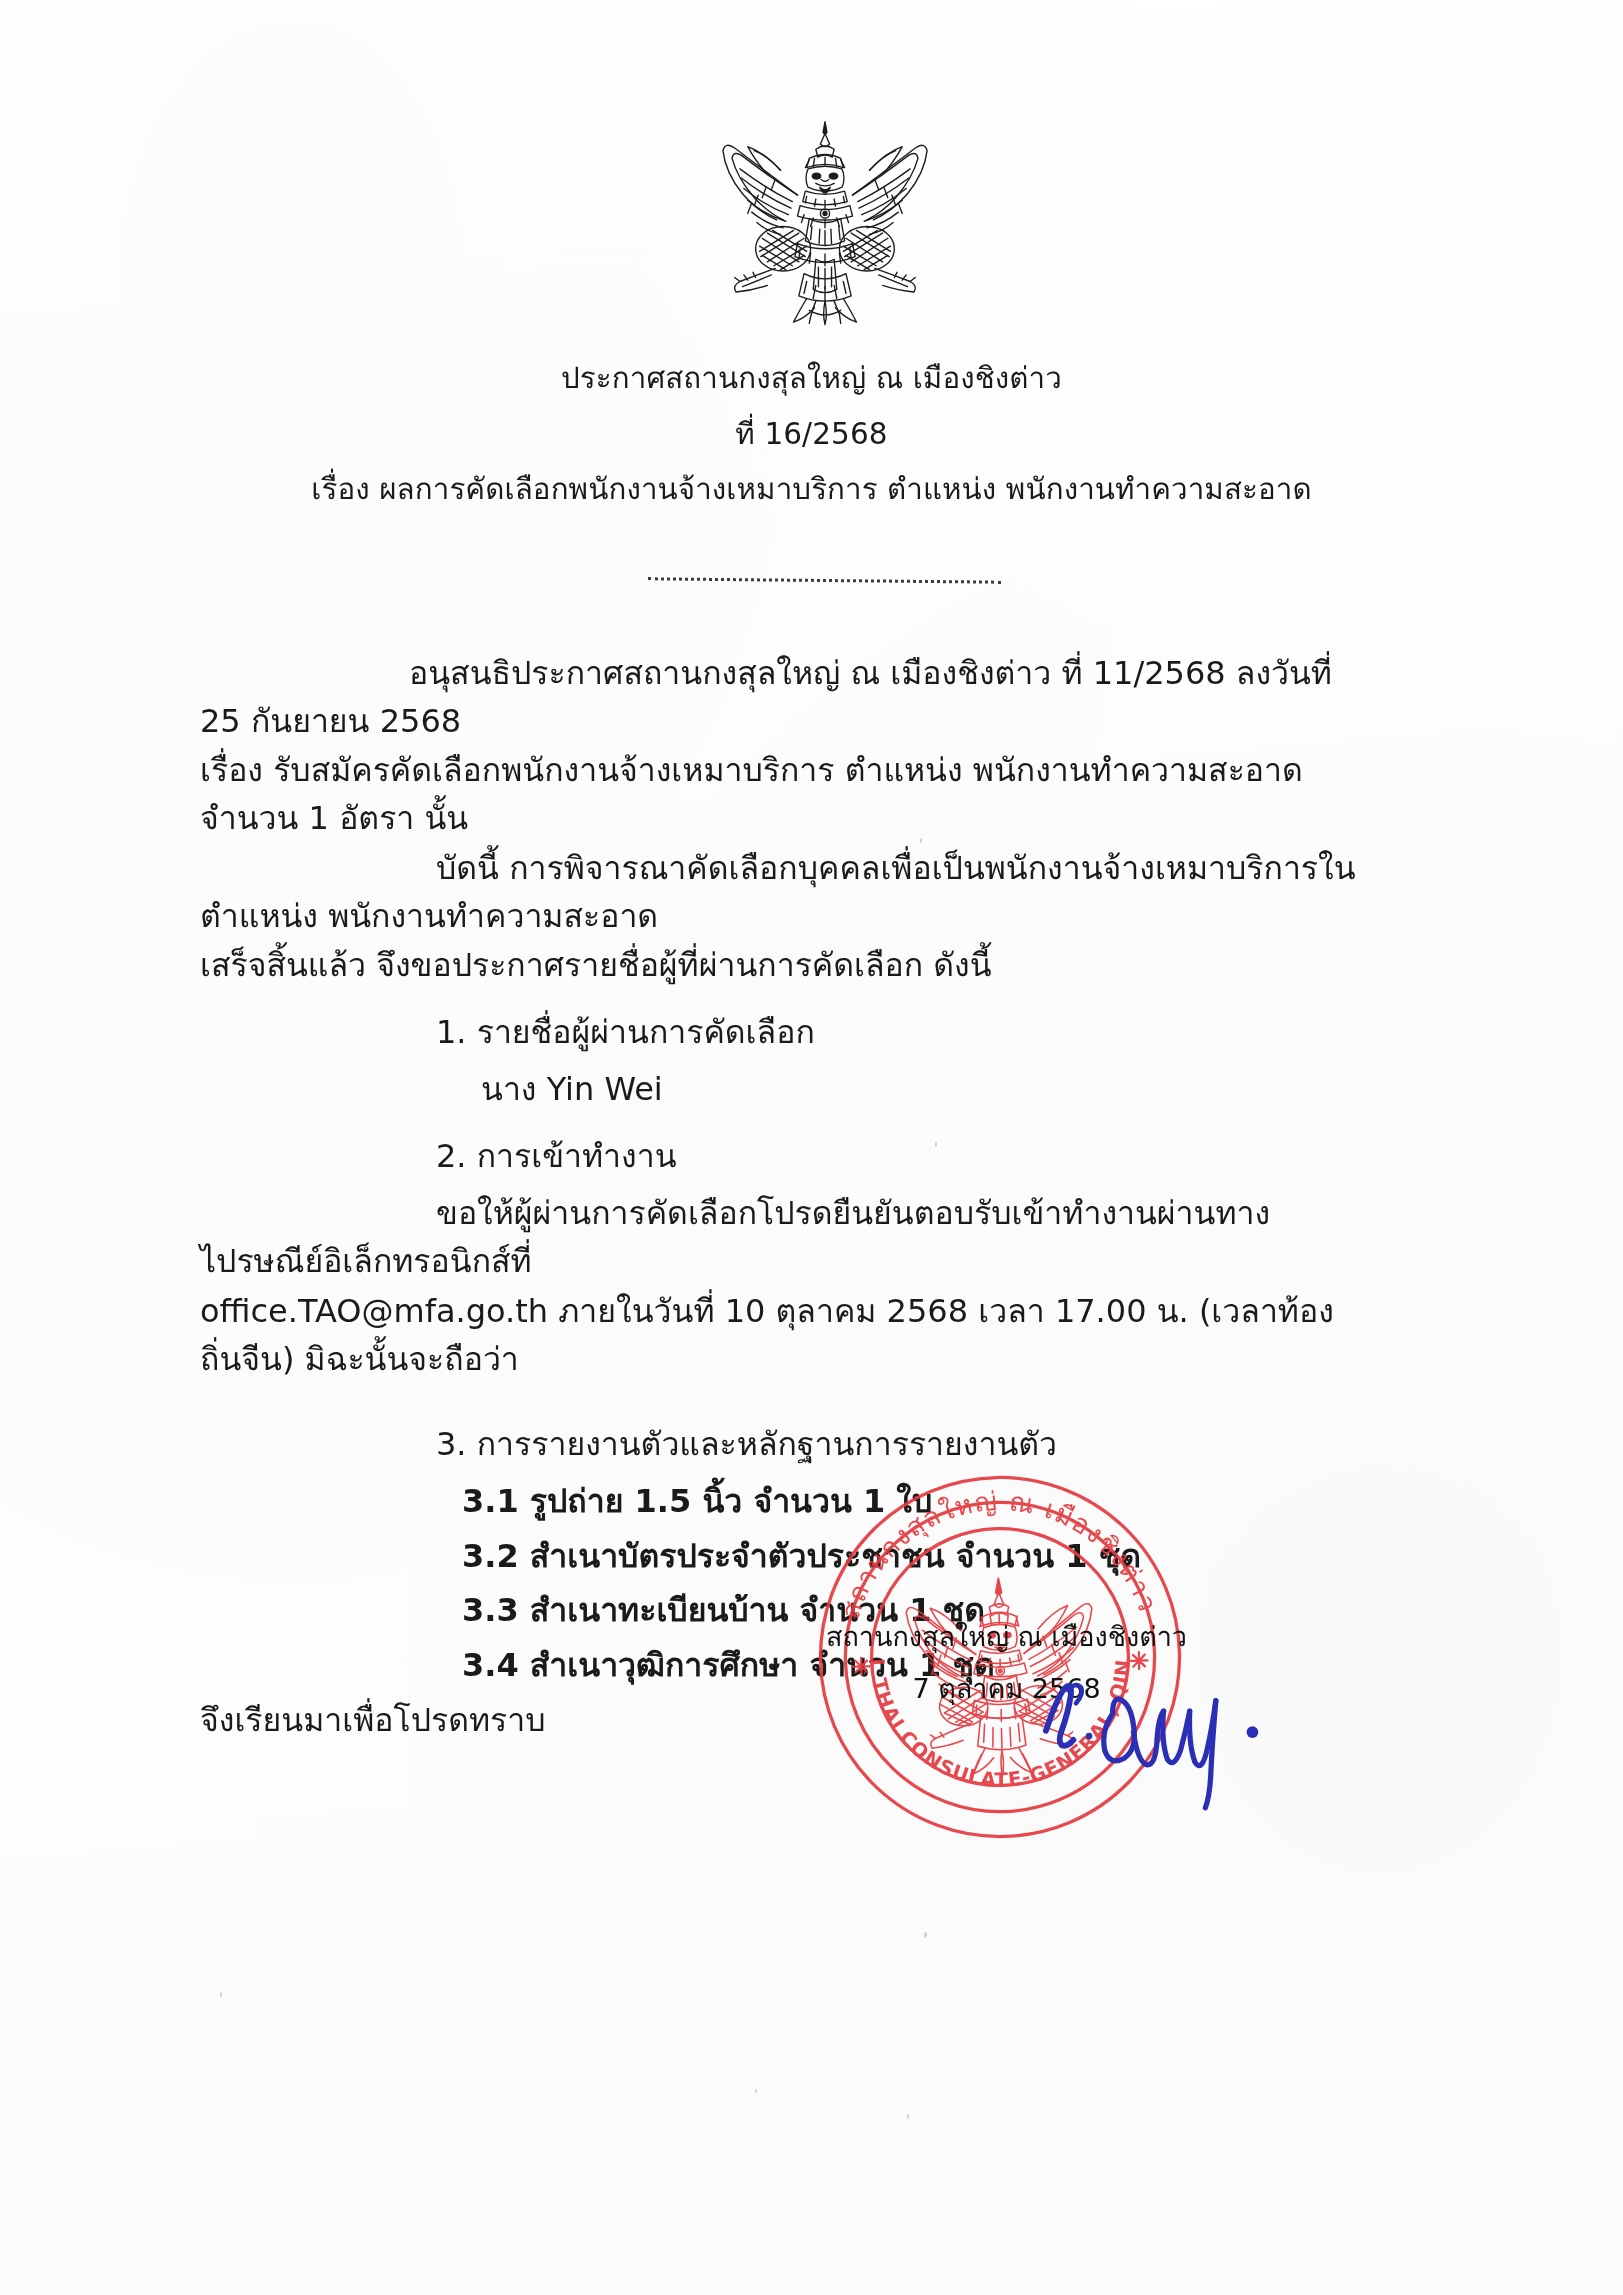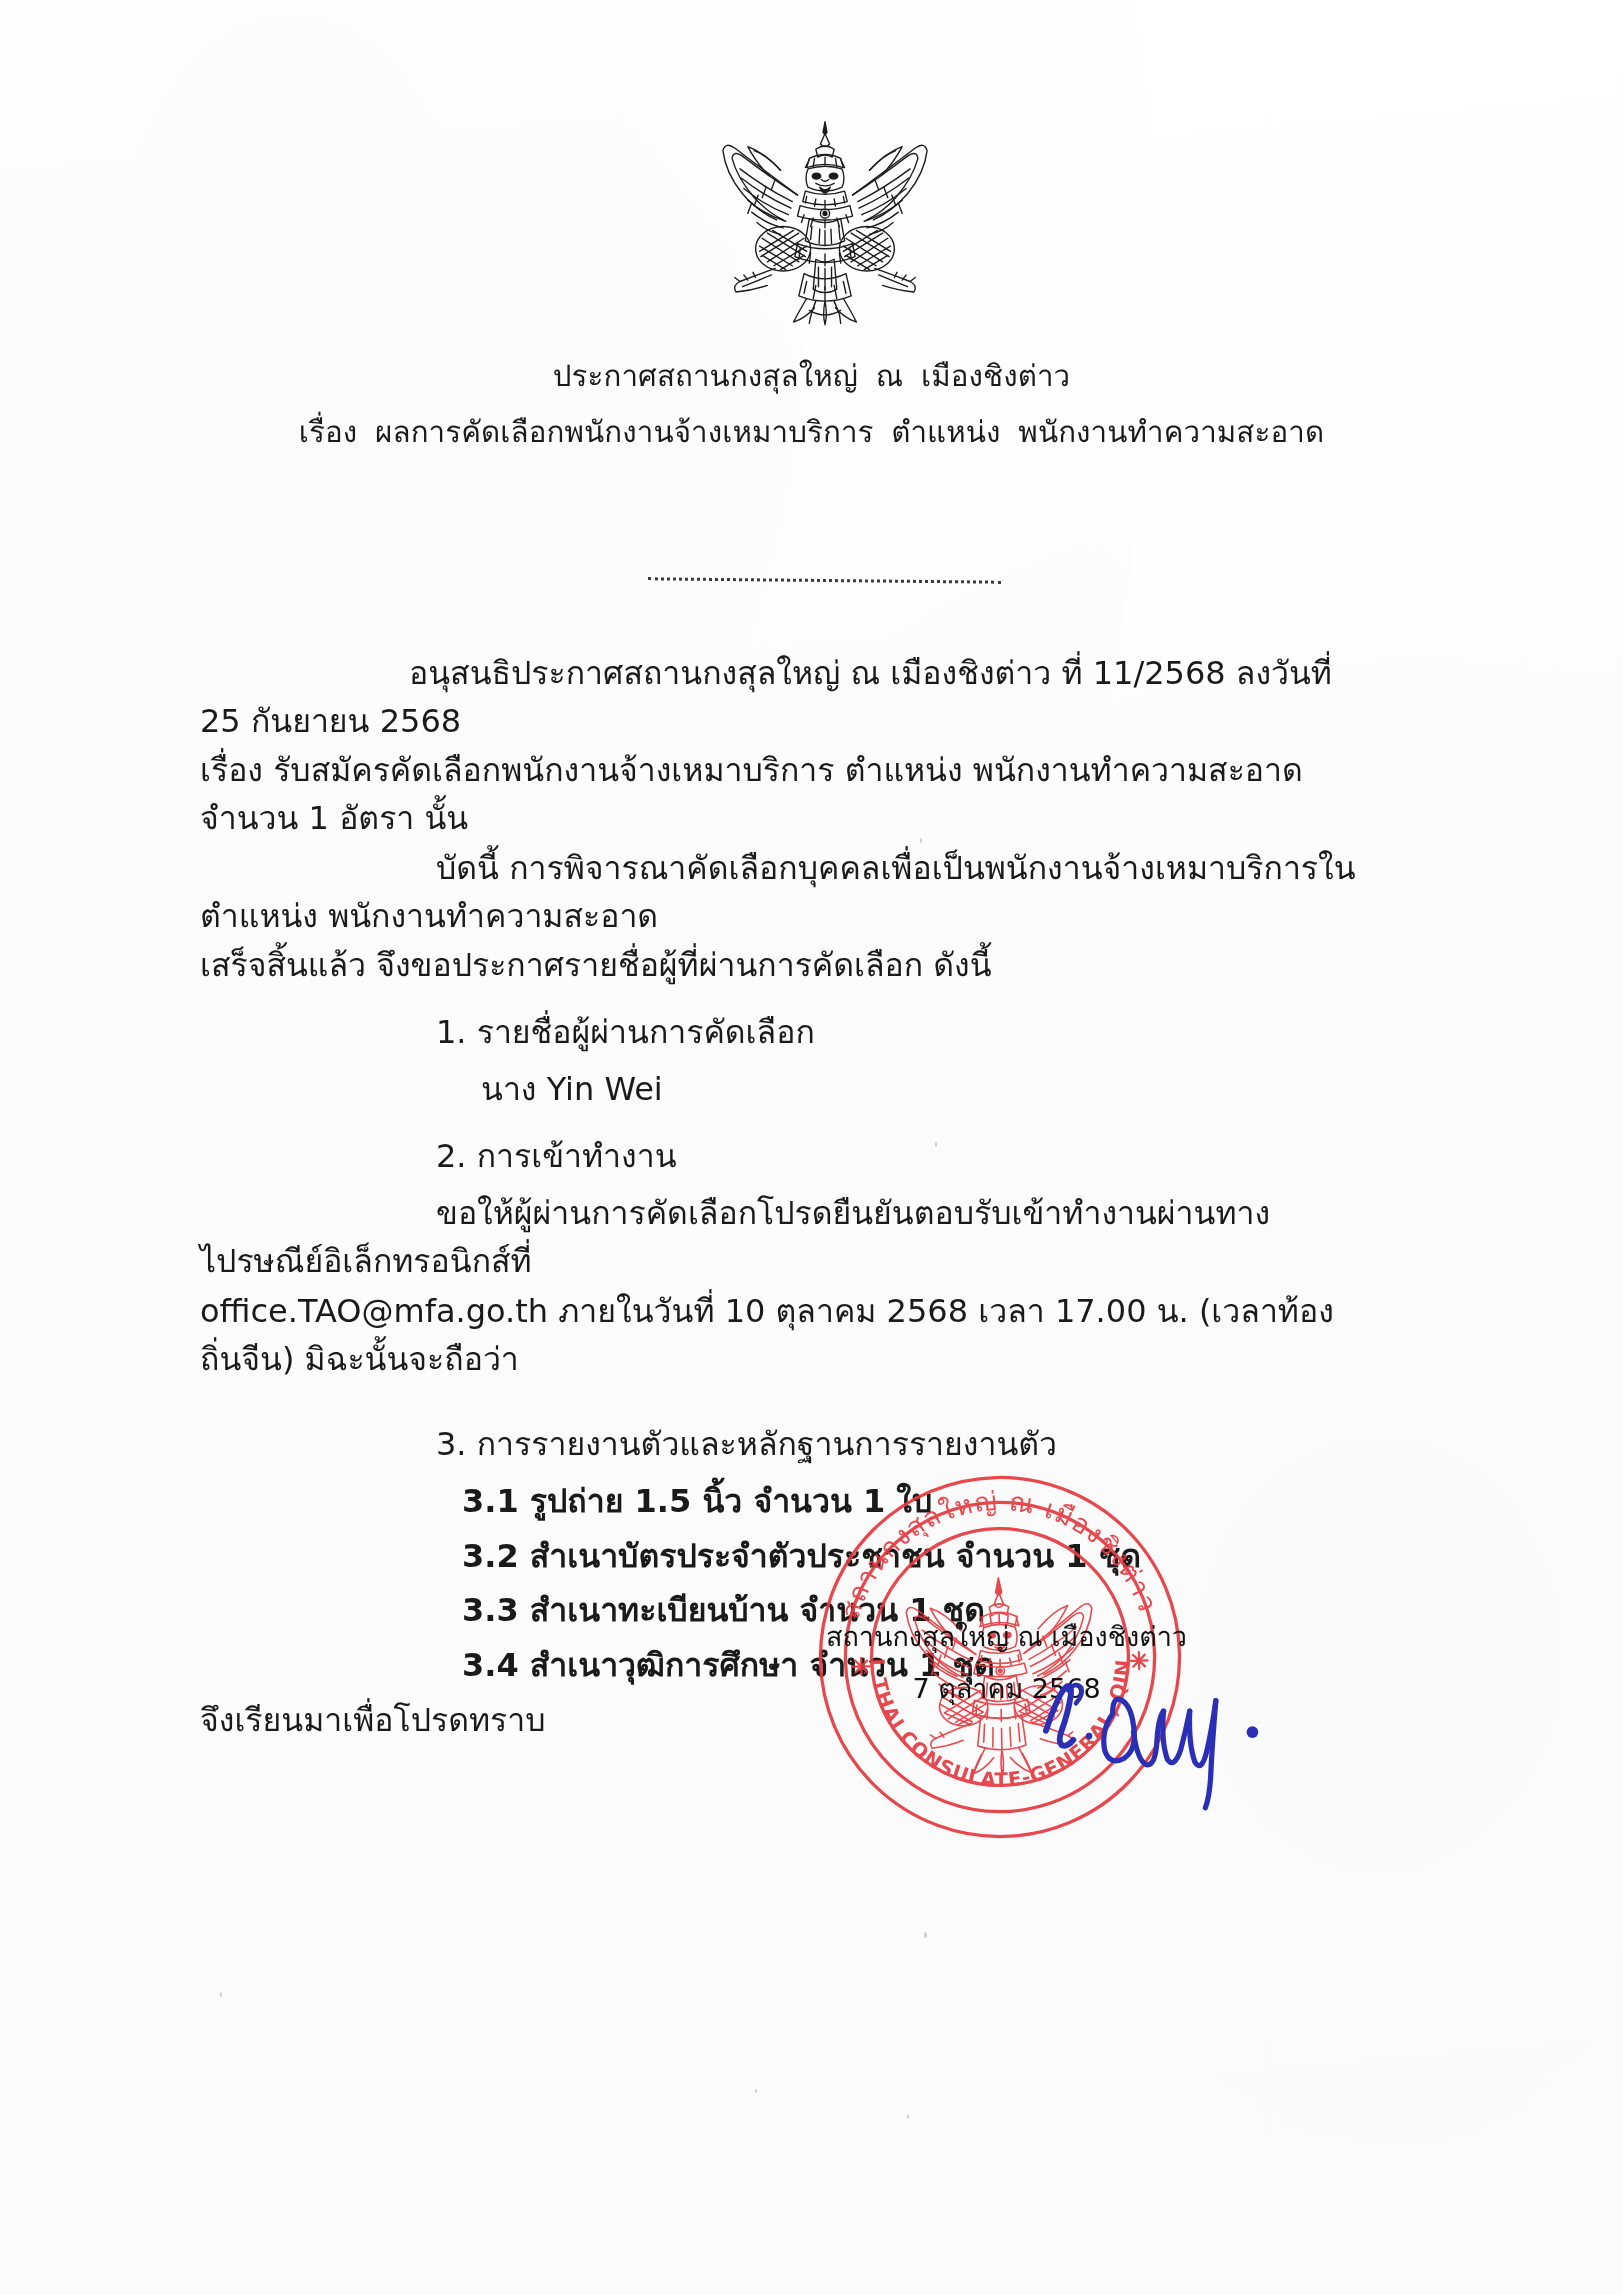--- a/index.html
+++ b/index.html
@@ -41,21 +41,20 @@
   }
   .emblem svg { display: block; width: 100%; height: 100%; }
 
   
   .heading {
     position: absolute;
     left: 0;
     top: 364px;
     width: 1623px;
     text-align: center;
-    font-family: Liberation Mono, monospace;
   }
   .h-line {
     font-size: 29.5px;
     line-height: 1.0;
     letter-spacing: 0.1px;
     white-space: nowrap;
   }
   .h-title  { margin-bottom: 26px; }
   .h-number { margin-bottom: 26px; }
   .h-subject{ margin-bottom: 0; }
@@ -240,20 +239,21 @@
         <path d="M200 292 Q196 312 200 328 Q204 312 200 292"></path>
         <path d="M186 292 Q178 312 176 326 M214 292 L222 312 L224 326"></path>
 
         <path d="M176 306 Q200 320 224 306"></path>
       </g>
     </svg>
   </div>
 
   <div class="heading">
     <div class="h-line h-title">ประกาศสถานกงสุลใหญ่ ณ เมืองชิงต่าว</div>
+    <div class="h-line h-number">ที่ 16/2568</div>
     <div class="h-line h-subject">เรื่อง ผลการคัดเลือกพนักงานจ้างเหมาบริการ ตำแหน่ง พนักงานทำความสะอาด</div>
   </div>
 
   <div class="dot-rule">
       <i></i>
     </div>
 
   <div class="body-text">
 
     <p class="para indent-1">อนุสนธิประกาศสถานกงสุลใหญ่ ณ เมืองชิงต่าว ที่ 11/2568 ลงวันที่ 25 กันยายน 2568</p>

